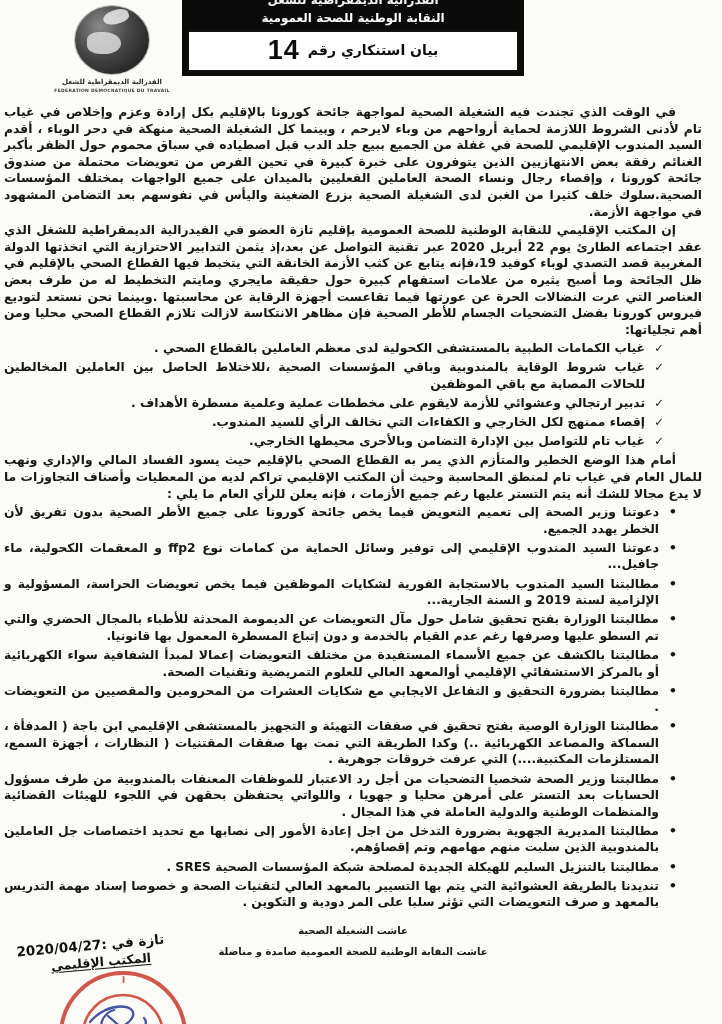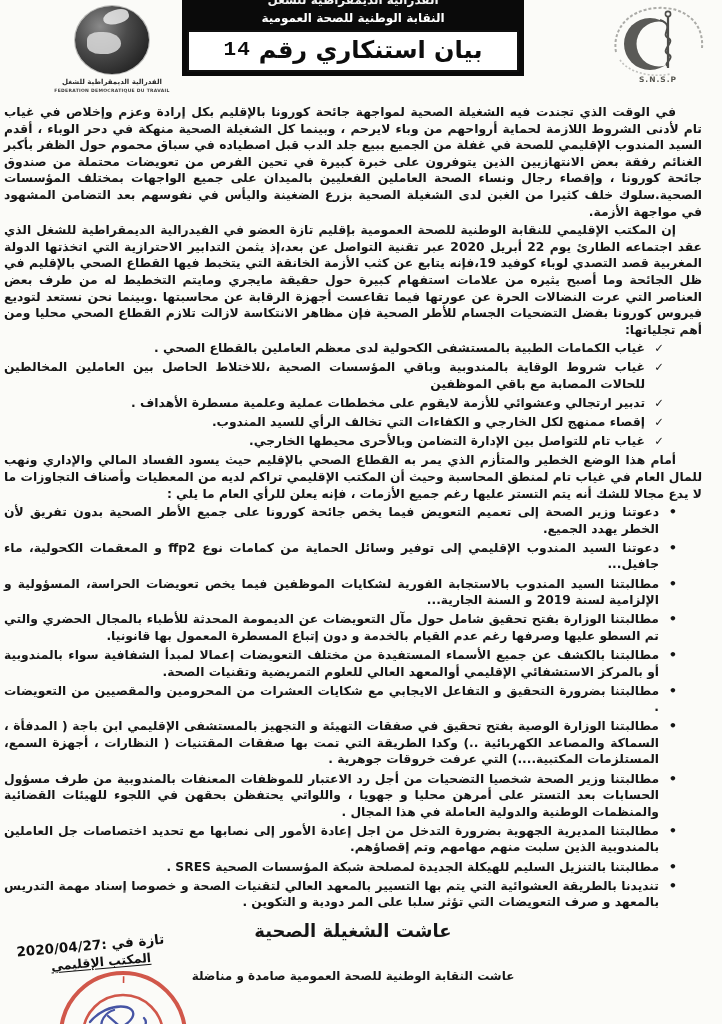--- a/index.html
+++ b/index.html
@@ -21,22 +21,22 @@
     padding:0 4px 4px 4px; overflow:hidden;
   }
   .org-line { font-size:12px; font-weight:bold; line-height:18px; letter-spacing:.2px; }
   .org-line.clipped { margin-top:-9px; opacity:.95; }
 
   .title-box {
     margin:3px 1px 0 1px; background:#fff; border:2.5px solid #101010;
     color:#0d0d0d; padding:3px 4px 5px 4px; line-height:30px;
     display:flex; align-items:center; justify-content:center; gap:8px;
   }
-  .title-text { font-size:24px; font-weight:bold; }
-  .title-number { font-size:21px; font-weight:bold; font-family:Liberation Mono, monospace; letter-spacing:1px; }
+  .title-text { font-size:14px; font-weight:bold; }
+  .title-number { font-size:27px; font-weight:bold; font-family:Liberation Sans, sans-serif; letter-spacing:1px; }
 
   
   .logo-fdt { position:absolute; left:52px; top:6px; width:120px; text-align:center; direction:rtl; }
   .fdt-globe {
     width:74px; height:68px; margin:0 auto; border-radius:50%;
     background:radial-gradient(circle at 34% 30%, #8a8a8a 0%, #4a4a4a 40%, #101010 100%);
     position:relative; box-shadow:0 0 0 1px rgba(0,0,0,.25);
   }
   .fdt-globe::before {
     content:""; position:absolute; left:12px; top:26px; width:34px; height:22px;
@@ -64,22 +64,22 @@
   ul.doc-list { list-style:none; margin:1px 0 2px 0; }
   ul.check-list  { padding-right:36px; }
   ul.bullet-list { padding-right:22px; }
   ul.doc-list li { display:flex; gap:7px; margin-bottom:2.5px; }
   .marker { flex:0 0 auto; width:14px; text-align:center; }
   .check-list .marker { font-size:11.5px; color:#1d1d1d; }
   .bullet-list .marker { font-size:13px; }
   .item-text { flex:1 1 auto; text-align:justify; }
 
   .closing { text-align:center; font-weight:bold; margin-top:9px; line-height:21px; }
-  .closing-line1 { font-size:18px; }
-  .closing-line2 { font-size:12px;margin-top:25px; }
+  .closing-line1 { font-size:10px; }
+  .closing-line2 { font-size:10px; }
 
   
   .footer-date {
     position:absolute; left:34px; top:942px; width:130px;
     transform:rotate(-5deg); transform-origin:left top;
     text-align:center; z-index:3;
   }
   .date-line { font-size:13.5px; font-weight:bold; color:#101010; white-space:nowrap; }
   .office-line {
     font-size:12.5px; font-weight:bold; color:#101010;
@@ -104,37 +104,20 @@
 
     <div class="org-block">
       <div class="org-line clipped">الفدرالية الديمقراطية للشغل</div>
       <div class="org-line">النقابة الوطنية للصحة العمومية</div>
       <div class="title-box">
         <span class="title-text">بيان استنكاري رقم</span>
         <span class="title-number">14</span>
       </div>
     </div>
 
-    <div class="logo-snsp">
-      <svg viewBox="0 0 120 90">
-
-        <path d="M18,52 C14,30 30,10 58,8 C88,6 106,24 104,48" fill="none" stroke="#8a8a86" stroke-width="2" stroke-dasharray="3 2" opacity=".7"></path>
-        <path d="M22,60 C30,72 52,78 72,74" fill="none" stroke="#9a9a96" stroke-width="1.6" stroke-dasharray="2 2" opacity=".6"></path>
-
-        <circle cx="52" cy="44" r="26" fill="#5a5a57"></circle>
-        <circle cx="61" cy="44" r="22.5" fill="#fbfbf8"></circle>
-
-        <circle cx="70" cy="14" r="2.6" fill="none" stroke="#4e4e4b" stroke-width="1.6"></circle>
-        <line x1="70" y1="17" x2="70" y2="68" stroke="#4e4e4b" stroke-width="2.2"></line>
-
-        <path d="M62,20 C78,26 62,34 70,38 C78,42 62,50 70,54 C78,58 64,64 70,66" fill="none" stroke="#4e4e4b" stroke-width="2"></path>
-
-        <text x="60" y="82" text-anchor="middle" font-size="7.5" font-weight="bold" fill="#55554f" letter-spacing="1">S.N.S.P</text>
-      </svg>
-    </div>
   </div>
 
   <div class="content">
 
     <p class="para">في الوقت الذي تجندت فيه الشغيلة الصحية لمواجهة جائحة كورونا بالإقليم بكل إرادة وعزم وإخلاص في غياب تام لأدنى الشروط اللازمة لحماية أرواحهم من وباء لايرحم ، وبينما كل الشغيلة الصحية منهكة في دحر الوباء ، أقدم السيد المندوب الإقليمي للصحة في غفلة من الجميع ببيع جلد الدب قبل اصطياده في سباق محموم حول الظفر بأكبر الغنائم رفقة بعض الانتهازيين الذين يتوفرون على خبرة كبيرة في تحين الفرص من تعويضات محتملة من صندوق جائحة كورونا ، وإقصاء رجال ونساء الصحة العاملين الفعليين بالميدان على جميع الواجهات بمختلف المؤسسات الصحية.سلوك خلف كثيرا من الغبن لدى الشغيلة الصحية بزرع الضغينة واليأس في نفوسهم بعد التضامن المشهود في مواجهة الأزمة.</p>
 
     <p class="para">إن المكتب الإقليمي للنقابة الوطنية للصحة العمومية بإقليم تازة العضو في الفيدرالية الديمقراطية للشغل الذي عقد اجتماعه الطارئ يوم 22 أبريل 2020 عبر تقنية التواصل عن بعد،إذ يثمن التدابير الاحترازية التي اتخذتها الدولة المغربية قصد التصدي لوباء كوفيد 19،فإنه يتابع عن كثب الأزمة الخانقة التي يتخبط فيها القطاع الصحي بالإقليم في ظل الجائحة وما أصبح يثيره من علامات استفهام كبيرة حول حقيقة مايجري ومايتم التخطيط له من طرف بعض العناصر التي عرت النضالات الحرة عن عورتها فيما تقاعست أجهزة الرقابة عن محاسبتها .وبينما نحن نستعد لتوديع فيروس كورونا بفضل التضحيات الجسام للأطر الصحية فإن مظاهر الانتكاسة لازالت تلازم القطاع الصحي محليا ومن أهم تجلياتها:</p>
 
     <ul class="doc-list check-list">
 
@@ -183,21 +166,21 @@
           <span class="item-text">مطالبتنا السيد المندوب بالاستجابة الفورية لشكايات الموظفين فيما يخص تعويضات الحراسة، المسؤولية و الإلزامية لسنة 2019 و السنة الجارية...</span>
         </li>
 
         <li>
           <span class="marker">•</span>
           <span class="item-text">مطالبتنا الوزارة بفتح تحقيق شامل حول مآل التعويضات عن الديمومة المحدثة للأطباء بالمجال الحضري والتي تم السطو عليها وصرفها رغم عدم القيام بالخدمة و دون إتباع المسطرة المعمول بها قانونيا.</span>
         </li>
 
         <li>
           <span class="marker">•</span>
-          <span class="item-text">مطالبتنا بالكشف عن جميع الأسماء المستفيدة من مختلف التعويضات إعمالا لمبدأ الشفافية سواء بالمندوبية أو بالمركز الاستشفائي الإقليمي أوالمعهد العالي للعلوم التمريضية وتقنيات الصحة.</span>
+          <span class="item-text">مطالبتنا بالكشف عن جميع الأسماء المستفيدة من مختلف التعويضات إعمالا لمبدأ الشفافية سواء الكهربائية أو بالمركز الاستشفائي الإقليمي أوالمعهد العالي للعلوم التمريضية وتقنيات الصحة.</span>
         </li>
 
         <li>
           <span class="marker">•</span>
           <span class="item-text">مطالبتنا بضرورة التحقيق و التفاعل الايجابي مع شكايات العشرات من المحرومين والمقصيين من التعويضات .</span>
         </li>
 
         <li>
           <span class="marker">•</span>
           <span class="item-text">مطالبتنا الوزارة الوصية بفتح تحقيق في صفقات التهيئة و التجهيز بالمستشفى الإقليمي ابن باجة ( المدفأة ، السماكة والمصاعد الكهربائية ..) وكدا الطريقة التي تمت بها صفقات المقتنيات ( النظارات ، أجهزة السمع، المستلزمات المكتبية....) التي عرفت خروقات جوهرية .</span>

